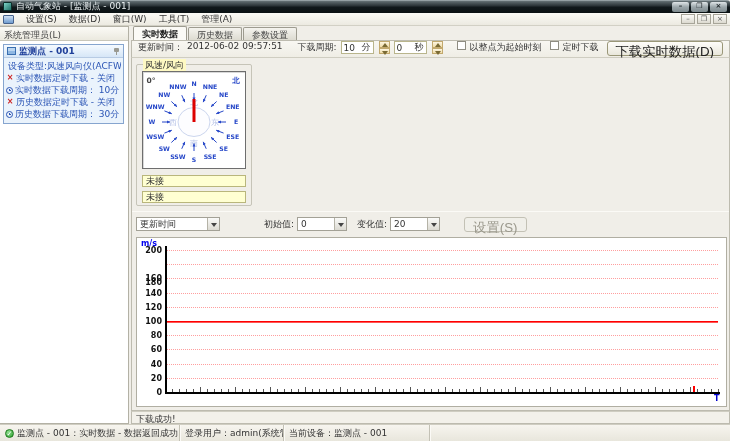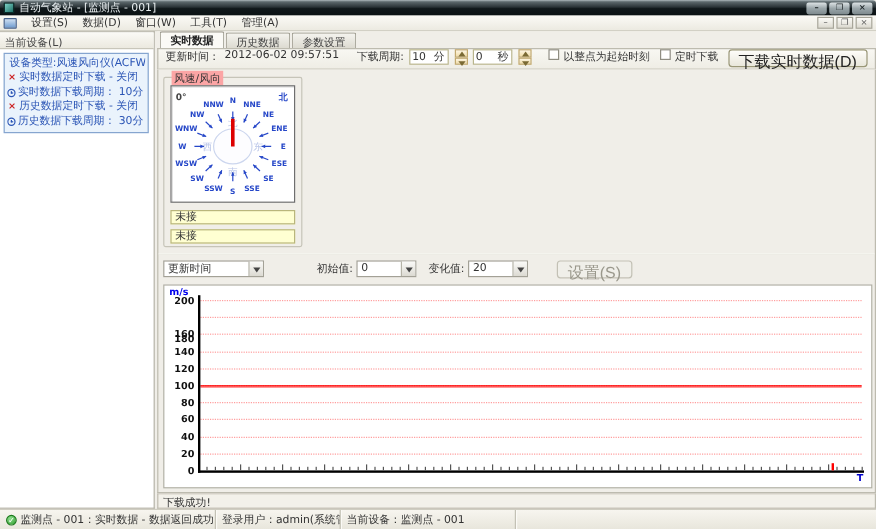--- a/index.html
+++ b/index.html
@@ -83,21 +83,21 @@
   .cb-label { margin-right:4px; }
   .btn { border:1px solid #9a9778; border-radius:3px; background:linear-gradient(180deg,#fefdfa,#e9e7db);
     padding:1px 8px; height:15px; color:#222; }
 
   .content { position:relative; flex:1; background:#f0eee8; border:1px solid #bdbbaf;
     border-top:none; overflow:hidden; }
 
   
   .wind-fieldset { position:absolute; left:4px; top:6px; width:116px; height:142px;
     border:1px solid #c6c4b8; border-radius:2px; }
-  .wind-legend { position:absolute; left:6px; top:-6px; background:#fca5a5; padding:0 2px; color:#333; }
+  .wind-legend { position:absolute; left:6px; top:-6px; background:#fef9c3; padding:0 2px; color:#333; }
   .compass-box { position:absolute; left:5px; top:6px; width:104px; height:98px;
     background:#fff; border:1px solid #6e6e6e; box-shadow:inset 1px 1px 0 #d8d8d8; }
   .wind-field { position:absolute; left:5px; width:104px; height:12px;
     background:#ffffd2; border:1px solid #b9b67c; padding:0 3px; line-height:10px; color:#333; }
 
   .divider { position:absolute; left:0; top:153px; width:100%; height:1px; background:#d5d3c8;
     border-bottom:1px solid #fbfaf6; }
 
   
   .chart-controls { position:absolute; left:4px; top:158px; width:592px; height:16px;
@@ -161,22 +161,27 @@
       <div class="menu-item">管理(A)</div>
     </div>
   <div class="child-btns">
     <div class="child-btn">–</div>
     <div class="child-btn">❐</div>
     <div class="child-btn">×</div>
   </div>
 </div>
 
 <div class="sidebar">
-  <div class="sidebar-header">当前设备(L)</div>
+  <div class="sidebar-header">系统管理员(L)</div>
   <div class="device-card">
+    <div class="device-card-title">
+      <div class="dev-icon"></div>
+      <span>监测点 - 001</span>
+      <div class="pin-icon"></div>
+    </div>
     <div class="device-card-body" id="device-info">
         <div class="info-line">
           <span class="icon-none"></span>
           <span>设备类型:风速风向仪(ACFW-4)</span>
         </div>
         <div class="info-line">
           <span class="icon-x">×</span>
           <span>实时数据定时下载 - 关闭</span>
         </div>
         <div class="info-line">

